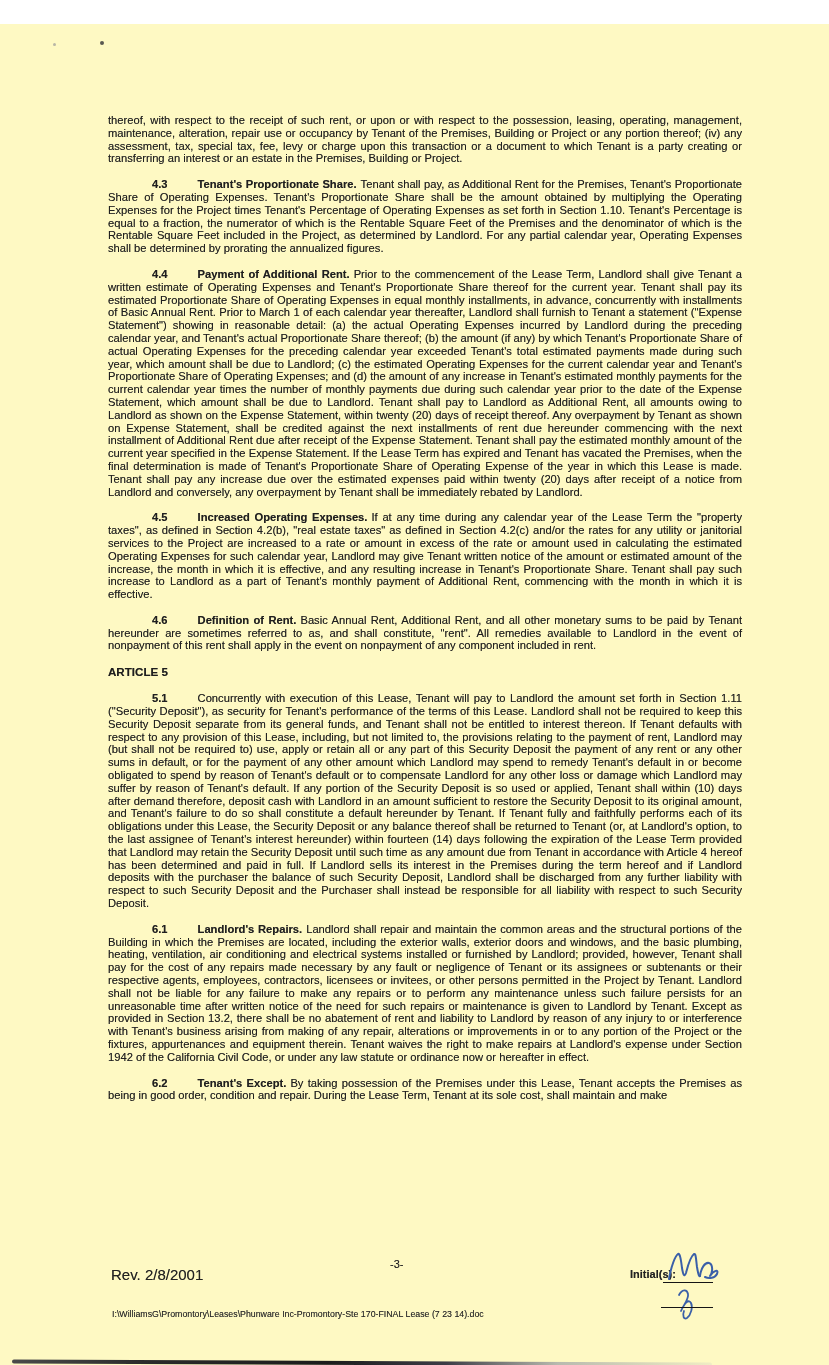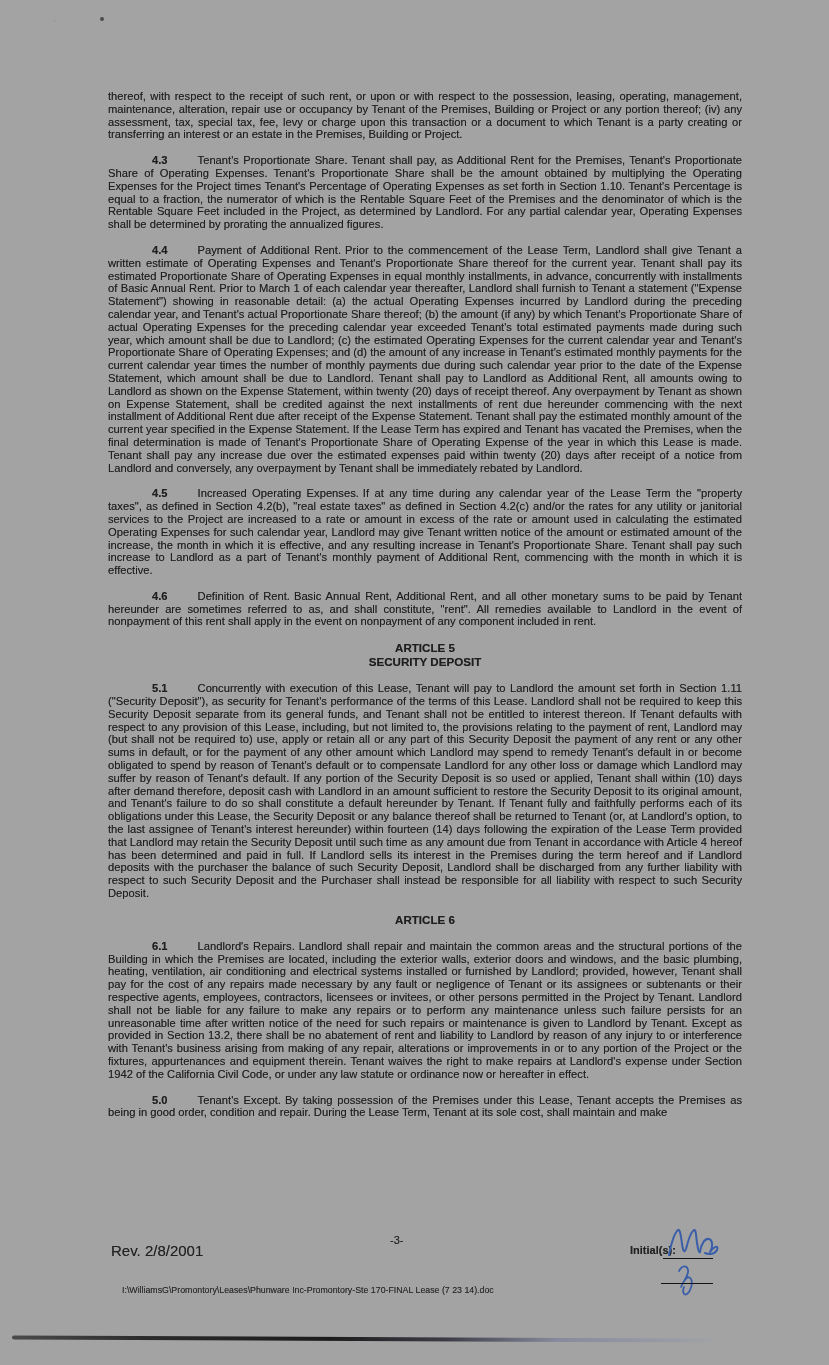--- a/index.html
+++ b/index.html
@@ -5,39 +5,39 @@
   * { box-sizing: border-box; }
   html, body { margin: 0; padding: 0; }
   body {
     width: 829px; height: 1365px;
     background: #ffffff;
     font-family: "Liberation Sans", "DejaVu Sans", sans-serif;
     color: #1e1e1e;
     position: relative;
     overflow: hidden;
   }
-  .page { position: absolute; inset: 0; background: #a3a3a3; }
+  .page { position: absolute; inset: 0; background: #fef9c3; margin-top: 24px; }
 
   .textblock {
     position: absolute;
     left: 108px; top: 90px; width: 634px;
   }
   .para {
     font-size: 11.2px;
     line-height: 12.8px;
     text-align: justify;
     margin: 0 0 13px 0;
     color: #1f1f1f;
     text-shadow: 0 0 0.4px rgba(30,30,30,0.55);
   }
   .indent { text-indent: 48px; }
   .num   { font-weight: 700; margin-left: 44px; margin-right: 30px; }
-  .ttl   { font-weight: 400; padding-right: 4px; }
+  .ttl   { font-weight: 700; padding-right: 4px; }
   .article {
-    text-align: center;
+    text-align: left;
     font-weight: 700;
     font-size: 11.6px;
     line-height: 14px;
     margin: 5px 0 13px 0;
     text-shadow: 0 0 0.4px rgba(30,30,30,0.55);
   }
 
   .footer-rev {
     position: absolute; left: 111px; top: 1242px;
     font-size: 15px; color: #222;
@@ -54,21 +54,21 @@
     text-shadow: 0 0 0.4px rgba(30,30,30,0.5);
   }
   .sig-line { position: absolute; height: 0; border-top: 1.7px solid #151515; }
   .sig-line-1 { left: 663px; top: 1258px; width: 50px; }
   .sig-line-2 { left: 661px; top: 1283px; width: 52px; }
   .sig-svg { position: absolute; }
   .sig-1 { left: 666px; top: 1227px; }
   .sig-2 { left: 673px; top: 1263px; }
 
   .footer-path {
-    position: absolute; left: 122px; top: 1285px;
+    position: absolute; left: 112px; top: 1285px;
     font-size: 8.8px; color: #2a2a2a;
     text-shadow: 0 0 0.3px rgba(30,30,30,0.5);
   }
 
   .scan-line {
     position: absolute; left: 12px; top: 1337px;
     width: 700px; height: 4px;
     border-radius: 2px;
     transform: rotate(0.25deg);
     background: linear-gradient(to right,
@@ -95,32 +95,30 @@
     <p class="para"><span class="num">4.3</span><span class="ttl">Tenant's Proportionate Share.</span><span>Tenant shall pay, as Additional Rent for the Premises, Tenant's Proportionate Share of Operating Expenses. Tenant's Proportionate Share shall be the amount obtained by multiplying the Operating Expenses for the Project times Tenant's Percentage of Operating Expenses as set forth in Section 1.10. Tenant's Percentage is equal to a fraction, the numerator of which is the Rentable Square Feet of the Premises and the denominator of which is the Rentable Square Feet included in the Project, as determined by Landlord. For any partial calendar year, Operating Expenses shall be determined by prorating the annualized figures.</span></p>
 
     <p class="para"><span class="num">4.4</span><span class="ttl">Payment of Additional Rent.</span><span>Prior to the commencement of the Lease Term, Landlord shall give Tenant a written estimate of Operating Expenses and Tenant's Proportionate Share thereof for the current year. Tenant shall pay its estimated Proportionate Share of Operating Expenses in equal monthly installments, in advance, concurrently with installments of Basic Annual Rent. Prior to March 1 of each calendar year thereafter, Landlord shall furnish to Tenant a statement ("Expense Statement") showing in reasonable detail: (a) the actual Operating Expenses incurred by Landlord during the preceding calendar year, and Tenant's actual Proportionate Share thereof; (b) the amount (if any) by which Tenant's Proportionate Share of actual Operating Expenses for the preceding calendar year exceeded Tenant's total estimated payments made during such year, which amount shall be due to Landlord; (c) the estimated Operating Expenses for the current calendar year and Tenant's Proportionate Share of Operating Expenses; and (d) the amount of any increase in Tenant's estimated monthly payments for the current calendar year times the number of monthly payments due during such calendar year prior to the date of the Expense Statement, which amount shall be due to Landlord. Tenant shall pay to Landlord as Additional Rent, all amounts owing to Landlord as shown on the Expense Statement, within twenty (20) days of receipt thereof. Any overpayment by Tenant as shown on Expense Statement, shall be credited against the next installments of rent due hereunder commencing with the next installment of Additional Rent due after receipt of the Expense Statement. Tenant shall pay the estimated monthly amount of the current year specified in the Expense Statement. If the Lease Term has expired and Tenant has vacated the Premises, when the final determination is made of Tenant's Proportionate Share of Operating Expense of the year in which this Lease is made. Tenant shall pay any increase due over the estimated expenses paid within twenty (20) days after receipt of a notice from Landlord and conversely, any overpayment by Tenant shall be immediately rebated by Landlord.</span></p>
 
     <p class="para"><span class="num">4.5</span><span class="ttl">Increased Operating Expenses.</span><span>If at any time during any calendar year of the Lease Term the "property taxes", as defined in Section 4.2(b), "real estate taxes" as defined in Section 4.2(c) and/or the rates for any utility or janitorial services to the Project are increased to a rate or amount in excess of the rate or amount used in calculating the estimated Operating Expenses for such calendar year, Landlord may give Tenant written notice of the amount or estimated amount of the increase, the month in which it is effective, and any resulting increase in Tenant's Proportionate Share. Tenant shall pay such increase to Landlord as a part of Tenant's monthly payment of Additional Rent, commencing with the month in which it is effective.</span></p>
 
     <p class="para"><span class="num">4.6</span><span class="ttl">Definition of Rent.</span><span>Basic Annual Rent, Additional Rent, and all other monetary sums to be paid by Tenant hereunder are sometimes referred to as, and shall constitute, "rent". All remedies available to Landlord in the event of nonpayment of this rent shall apply in the event on nonpayment of any component included in rent.</span></p>
 
     <div class="article">
       <div>ARTICLE 5</div>
-      <div>SECURITY DEPOSIT</div>
     </div>
 
     <p class="para"><span class="num">5.1</span><span>Concurrently with execution of this Lease, Tenant will pay to Landlord the amount set forth in Section 1.11 ("Security Deposit"), as security for Tenant's performance of the terms of this Lease. Landlord shall not be required to keep this Security Deposit separate from its general funds, and Tenant shall not be entitled to interest thereon. If Tenant defaults with respect to any provision of this Lease, including, but not limited to, the provisions relating to the payment of rent, Landlord may (but shall not be required to) use, apply or retain all or any part of this Security Deposit the payment of any rent or any other sums in default, or for the payment of any other amount which Landlord may spend to remedy Tenant's default in or become obligated to spend by reason of Tenant's default or to compensate Landlord for any other loss or damage which Landlord may suffer by reason of Tenant's default. If any portion of the Security Deposit is so used or applied, Tenant shall within (10) days after demand therefore, deposit cash with Landlord in an amount sufficient to restore the Security Deposit to its original amount, and Tenant's failure to do so shall constitute a default hereunder by Tenant. If Tenant fully and faithfully performs each of its obligations under this Lease, the Security Deposit or any balance thereof shall be returned to Tenant (or, at Landlord's option, to the last assignee of Tenant's interest hereunder) within fourteen (14) days following the expiration of the Lease Term provided that Landlord may retain the Security Deposit until such time as any amount due from Tenant in accordance with Article 4 hereof has been determined and paid in full. If Landlord sells its interest in the Premises during the term hereof and if Landlord deposits with the purchaser the balance of such Security Deposit, Landlord shall be discharged from any further liability with respect to such Security Deposit and the Purchaser shall instead be responsible for all liability with respect to such Security Deposit.</span></p>
 
     <div class="article">
-      <div>ARTICLE 6</div>
     </div>
 
     <p class="para"><span class="num">6.1</span><span class="ttl">Landlord's Repairs.</span><span>Landlord shall repair and maintain the common areas and the structural portions of the Building in which the Premises are located, including the exterior walls, exterior doors and windows, and the basic plumbing, heating, ventilation, air conditioning and electrical systems installed or furnished by Landlord; provided, however, Tenant shall pay for the cost of any repairs made necessary by any fault or negligence of Tenant or its assignees or subtenants or their respective agents, employees, contractors, licensees or invitees, or other persons permitted in the Project by Tenant. Landlord shall not be liable for any failure to make any repairs or to perform any maintenance unless such failure persists for an unreasonable time after written notice of the need for such repairs or maintenance is given to Landlord by Tenant. Except as provided in Section 13.2, there shall be no abatement of rent and liability to Landlord by reason of any injury to or interference with Tenant's business arising from making of any repair, alterations or improvements in or to any portion of the Project or the fixtures, appurtenances and equipment therein. Tenant waives the right to make repairs at Landlord's expense under Section 1942 of the California Civil Code, or under any law statute or ordinance now or hereafter in effect.</span></p>
 
-    <p class="para"><span class="num">5.0</span><span class="ttl">Tenant's Except.</span><span>By taking possession of the Premises under this Lease, Tenant accepts the Premises as being in good order, condition and repair. During the Lease Term, Tenant at its sole cost, shall maintain and make</span></p>
+    <p class="para"><span class="num">6.2</span><span class="ttl">Tenant's Except.</span><span>By taking possession of the Premises under this Lease, Tenant accepts the Premises as being in good order, condition and repair. During the Lease Term, Tenant at its sole cost, shall maintain and make</span></p>
 
   </div>
 
   <div class="footer-rev">Rev. 2/8/2001</div>
   <div class="footer-page">-3-</div>
   <div class="footer-initials-label">Initial(s):</div>
 
   <svg class="sig-svg sig-1" width="54" height="32" viewBox="0 0 54 32">
     <g fill="none" stroke="#3a5fa8" stroke-width="2" stroke-linecap="round" stroke-linejoin="round">
       <path d="M3,28 C5,16 9,5 12,3 C14,2 15,9 16,17 C17,23 18,27 20,22 C22,14 25,5 28,3 C30,2 30,9 31,16 C32,22 33,26 34,25"></path>

